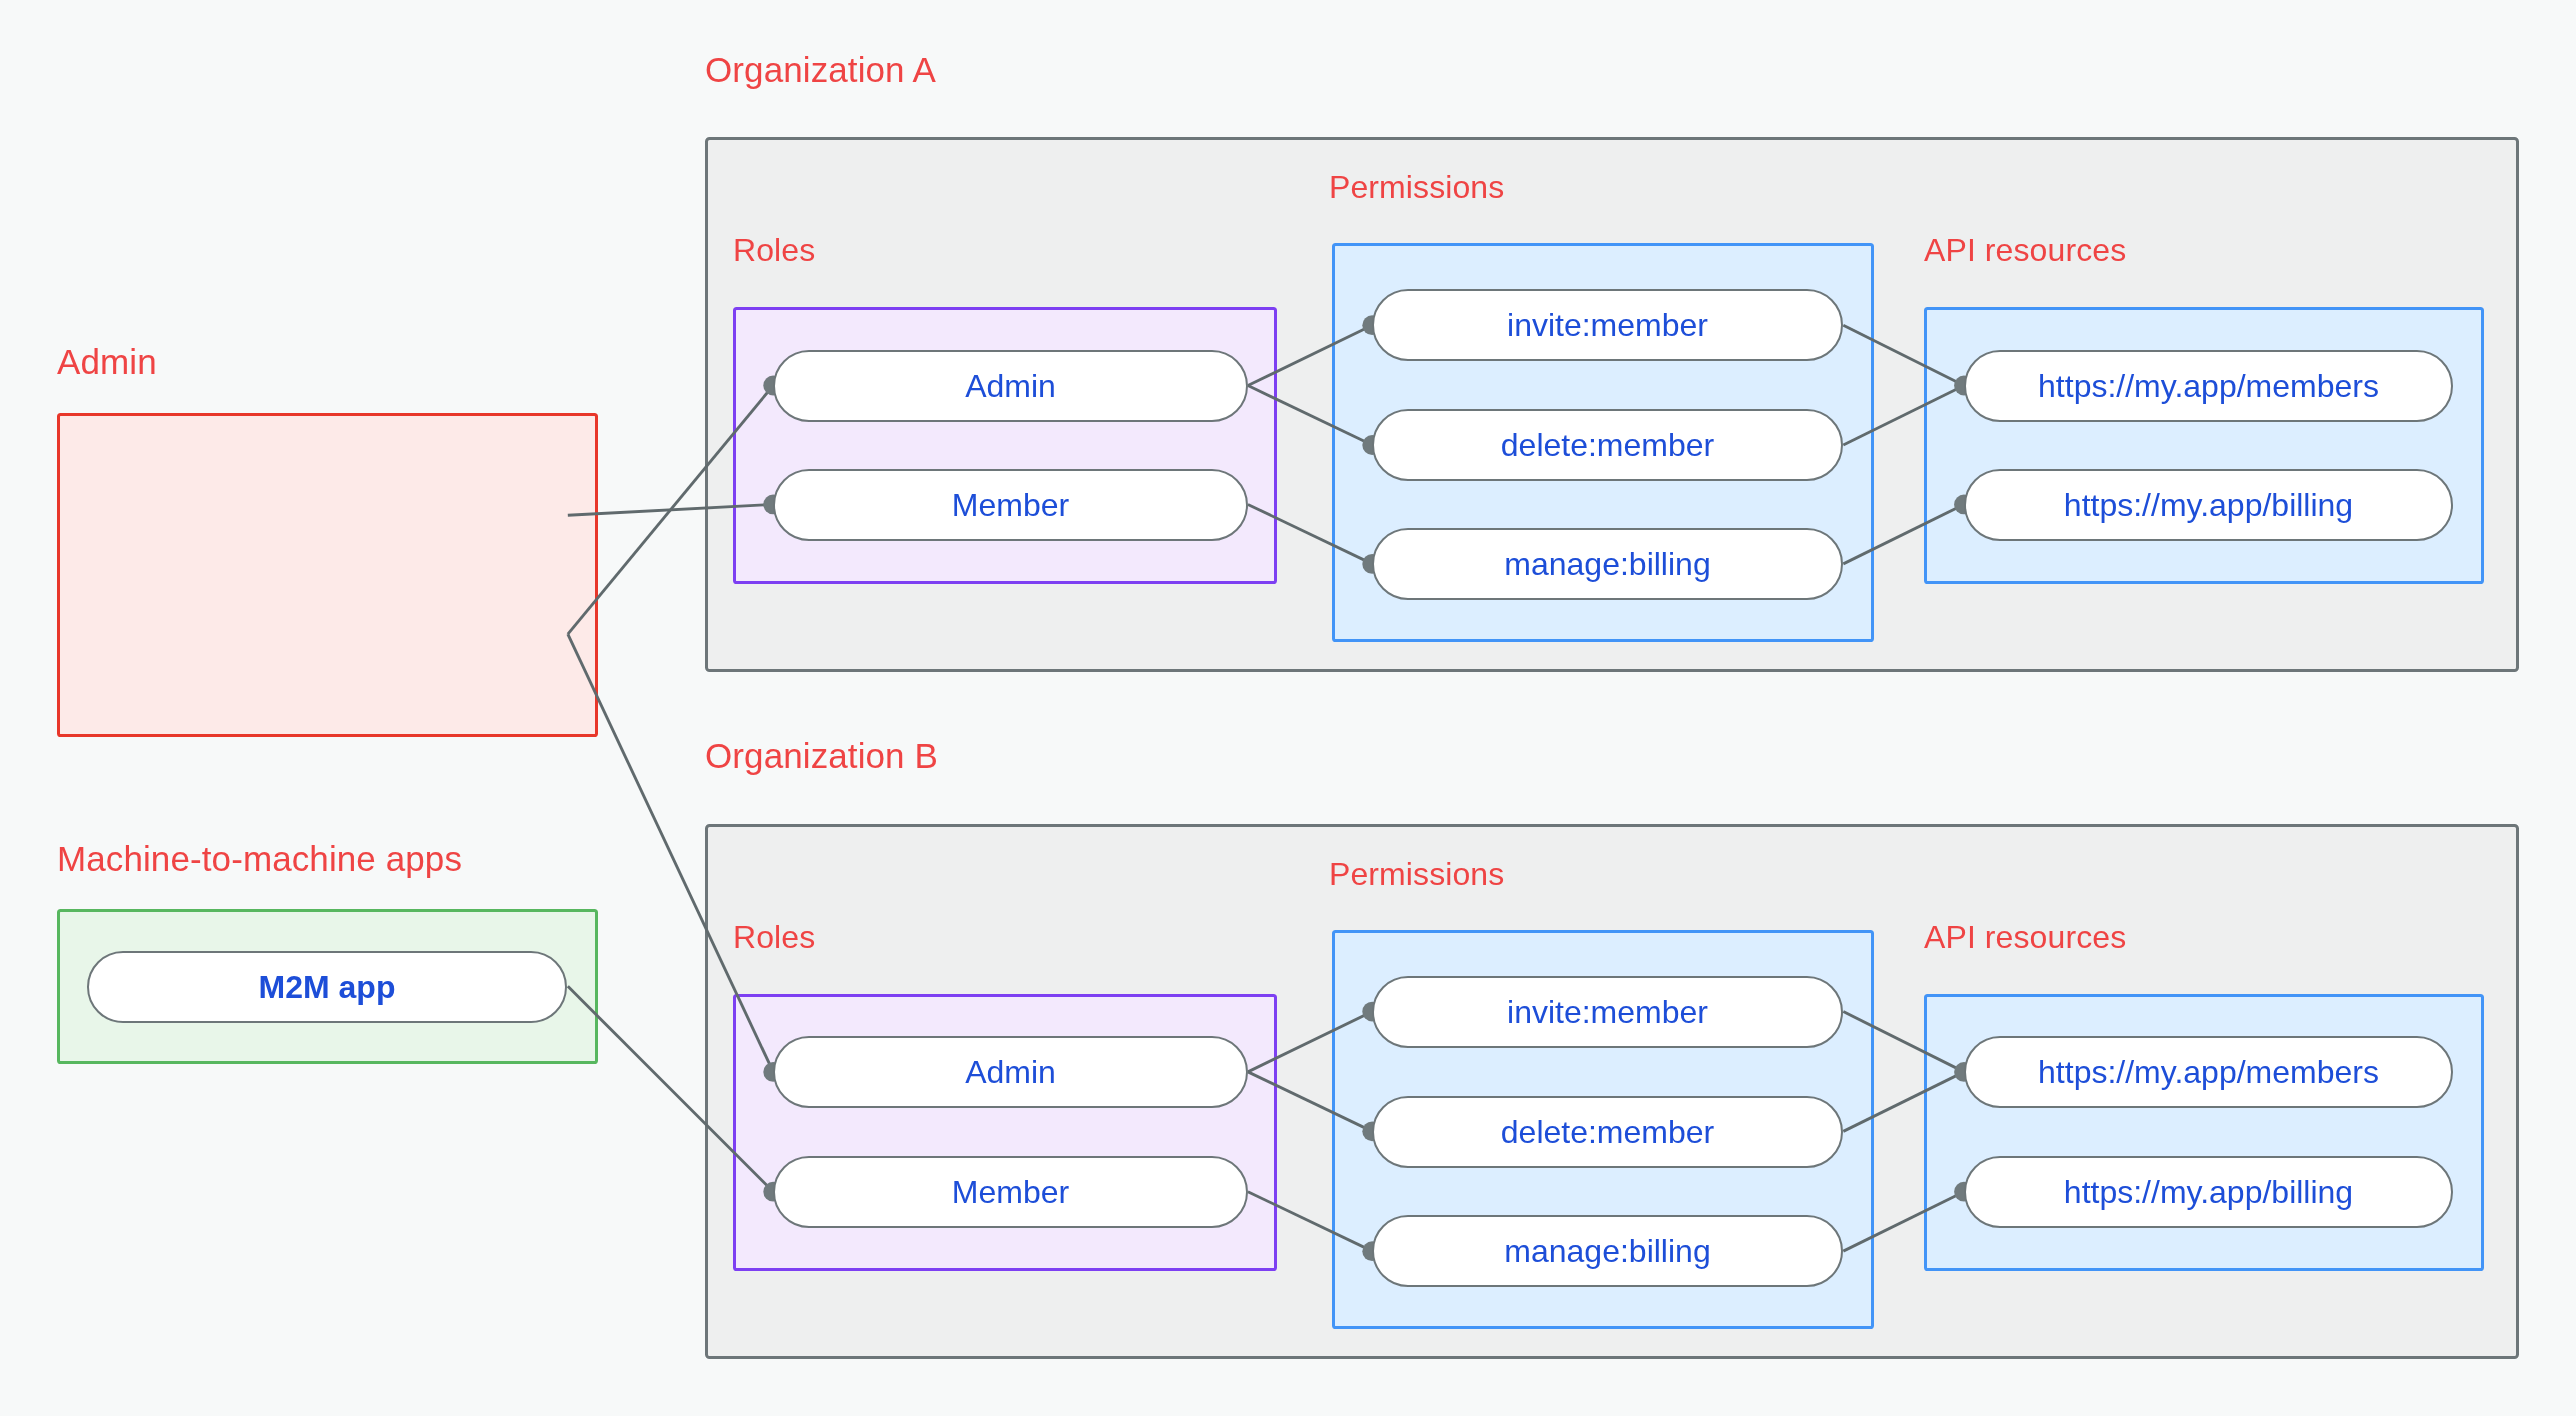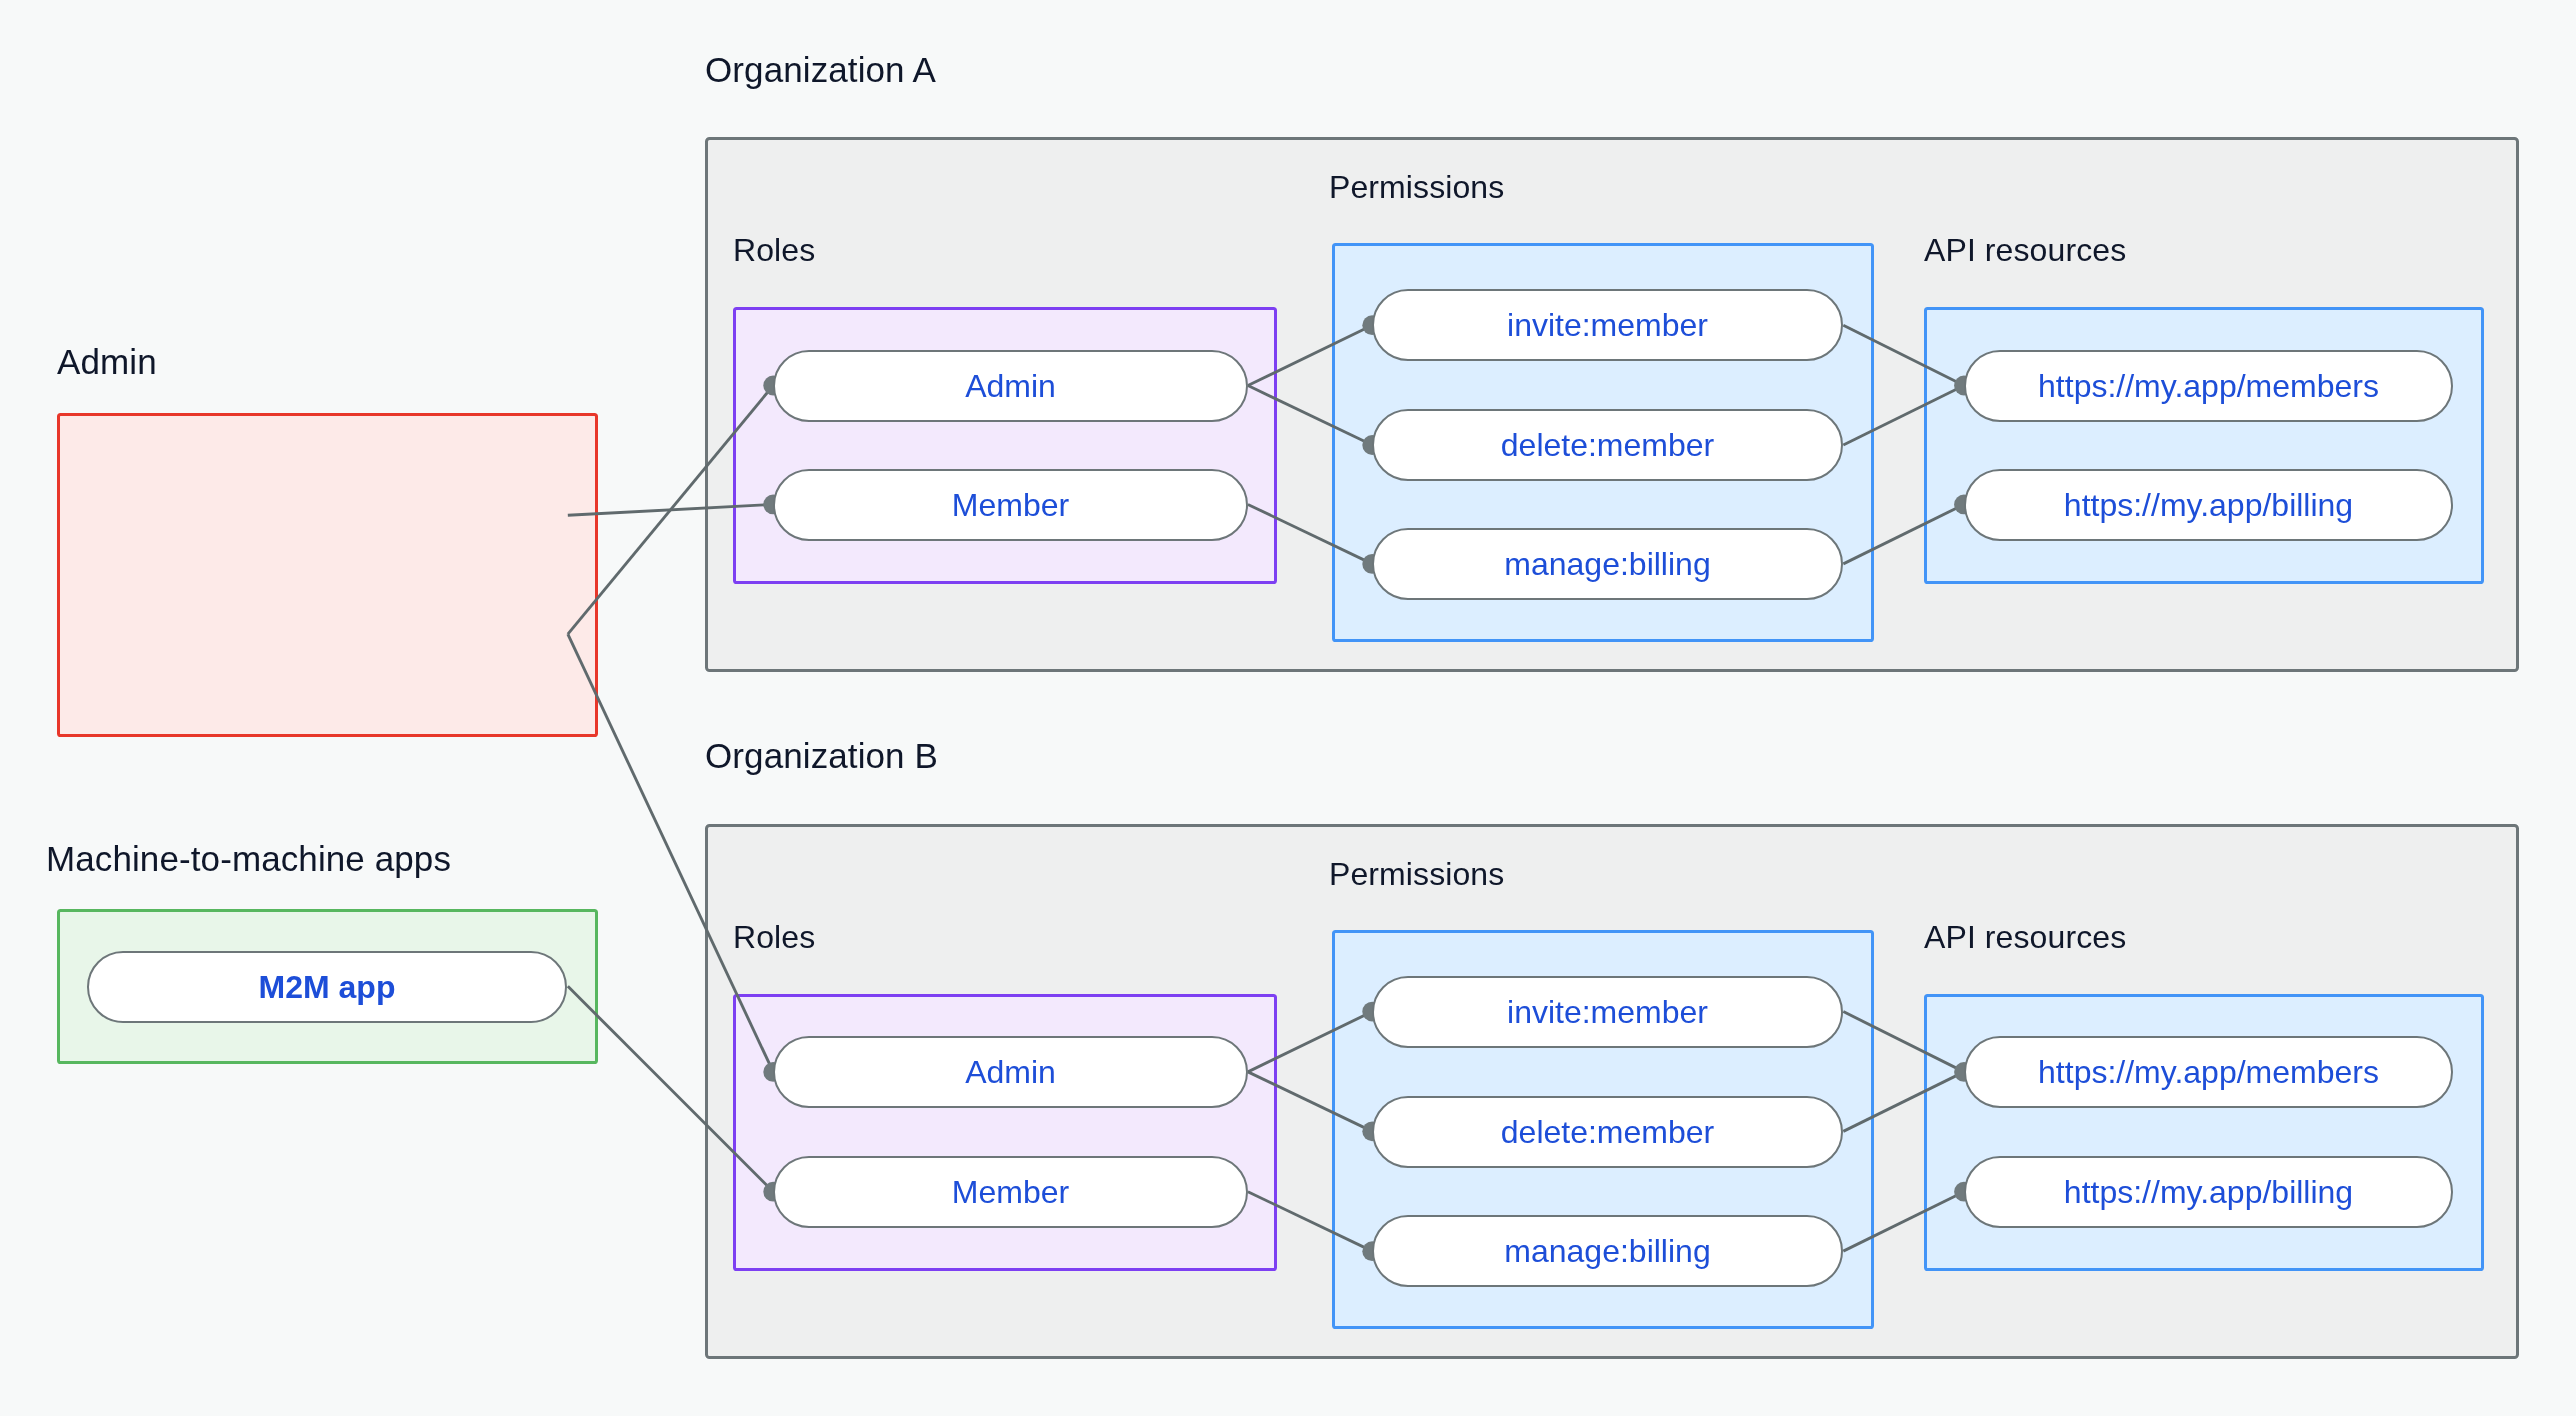--- a/index.html
+++ b/index.html
@@ -35,21 +35,21 @@
     fill: none;
   }
   .edge-dot {
     fill: #707a7d;
   }
 
   
   .group-label {
     position: absolute;
     font-size: 35px;
-    color: #0f172a;
+    color: #ef4444;
     letter-spacing: 0.1px;
     white-space: nowrap;
     z-index: 8;
   }
 
   
   .org-frame {
     position: absolute;
     background: #eeefef;
     border: 3.2px solid #6d7679;
@@ -169,18 +169,18 @@
   <div class="pill" style="left:1372px; top:1215px; width:471px; height:72px;">manage:billing</div>
 
   <div class="group-label" style="left:1924px; top:919px; font-size:32px;">API resources</div>
   <div class="entity-box apis" style="left:1924px; top:994px; width:560px; height:277px;"></div>
   <div class="pill" style="left:1964px; top:1036px; width:489px; height:72px;">https://my.app/members</div>
   <div class="pill" style="left:1964px; top:1156px; width:489px; height:72px;">https://my.app/billing</div>
 
   <div class="group-label" style="left:57px; top:342px;">Admin</div>
   <div class="entity-box users" style="left:57px; top:413px; width:541px; height:324px;"></div>
 
-  <div class="group-label" style="left:46px; top:839px;">Machine-to-machine apps</div>
+  <div class="group-label" style="left:57px; top:839px;">Machine-to-machine apps</div>
   <div class="entity-box m2m" style="left:57px; top:909px; width:541px; height:155px;"></div>
   <div class="pill" style="left:87px; top:951px; width:480px; height:72px;font-weight:bold;">M2M app</div>
 
 </div>
 
 
 </body></html>

